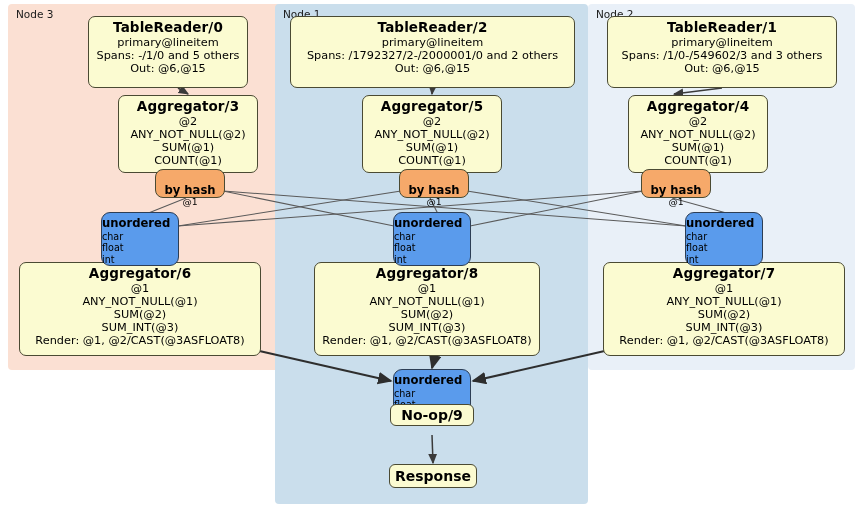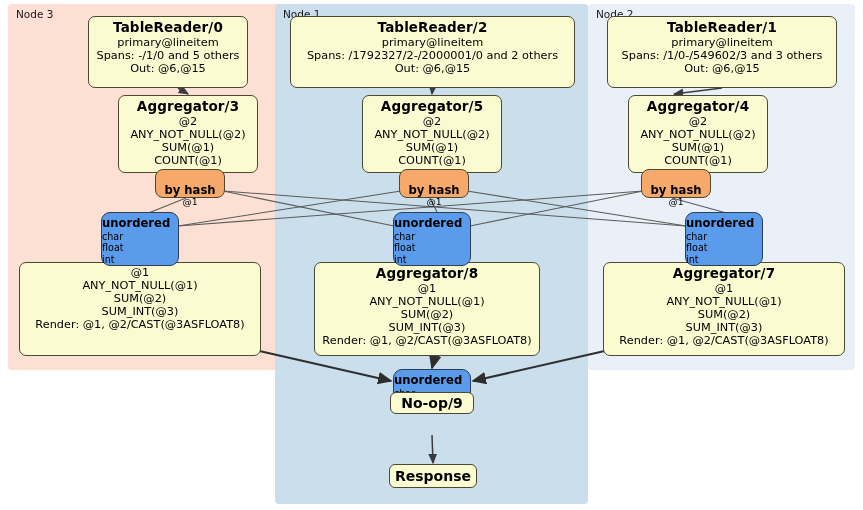--- a/index.html
+++ b/index.html
@@ -206,20 +206,21 @@
         <div class="proc-line">COUNT(@1)</div>
       </div>
       <div class="proc-box" style="left: 628px; top: 95px; width: 140px; height: 78px;">
         <div class="proc-title">Aggregator/4</div>
         <div class="proc-line">@2</div>
         <div class="proc-line">ANY_NOT_NULL(@2)</div>
         <div class="proc-line">SUM(@1)</div>
         <div class="proc-line">COUNT(@1)</div>
       </div>
       <div class="proc-box" style="left: 19px; top: 262px; width: 242px; height: 94px;">
+        <div class="proc-title">Aggregator/6</div>
         <div class="proc-line">@1</div>
         <div class="proc-line">ANY_NOT_NULL(@1)</div>
         <div class="proc-line">SUM(@2)</div>
         <div class="proc-line">SUM_INT(@3)</div>
         <div class="proc-line">Render: @1, @2/CAST(@3ASFLOAT8)</div>
       </div>
       <div class="proc-box" style="left: 314px; top: 262px; width: 226px; height: 94px;">
         <div class="proc-title">Aggregator/8</div>
         <div class="proc-line">@1</div>
         <div class="proc-line">ANY_NOT_NULL(@1)</div>
@@ -263,17 +264,17 @@
         <div class="sync-title">unordered</div>
         <div class="sync-line">char</div>
         <div class="sync-line">float</div>
         <div class="sync-line">int</div>
       </div>
       <div class="sync-box" style="left: 393px; top: 369px; width: 78px; height: 44px;">
         <div class="sync-title">unordered</div>
         <div class="sync-line">char</div>
         <div class="sync-line">float</div>
       </div>
-      <div class="small-box" style="left: 390px; top: 392px; width: 84px; height: 22px;">No-op/9</div>
+      <div class="small-box" style="left: 390px; top: 404px; width: 84px; height: 22px;">No-op/9</div>
       <div class="small-box" style="left: 389px; top: 464px; width: 88px; height: 24px;">Response</div>
     </div>
 
 </div>
 
 </body></html>

